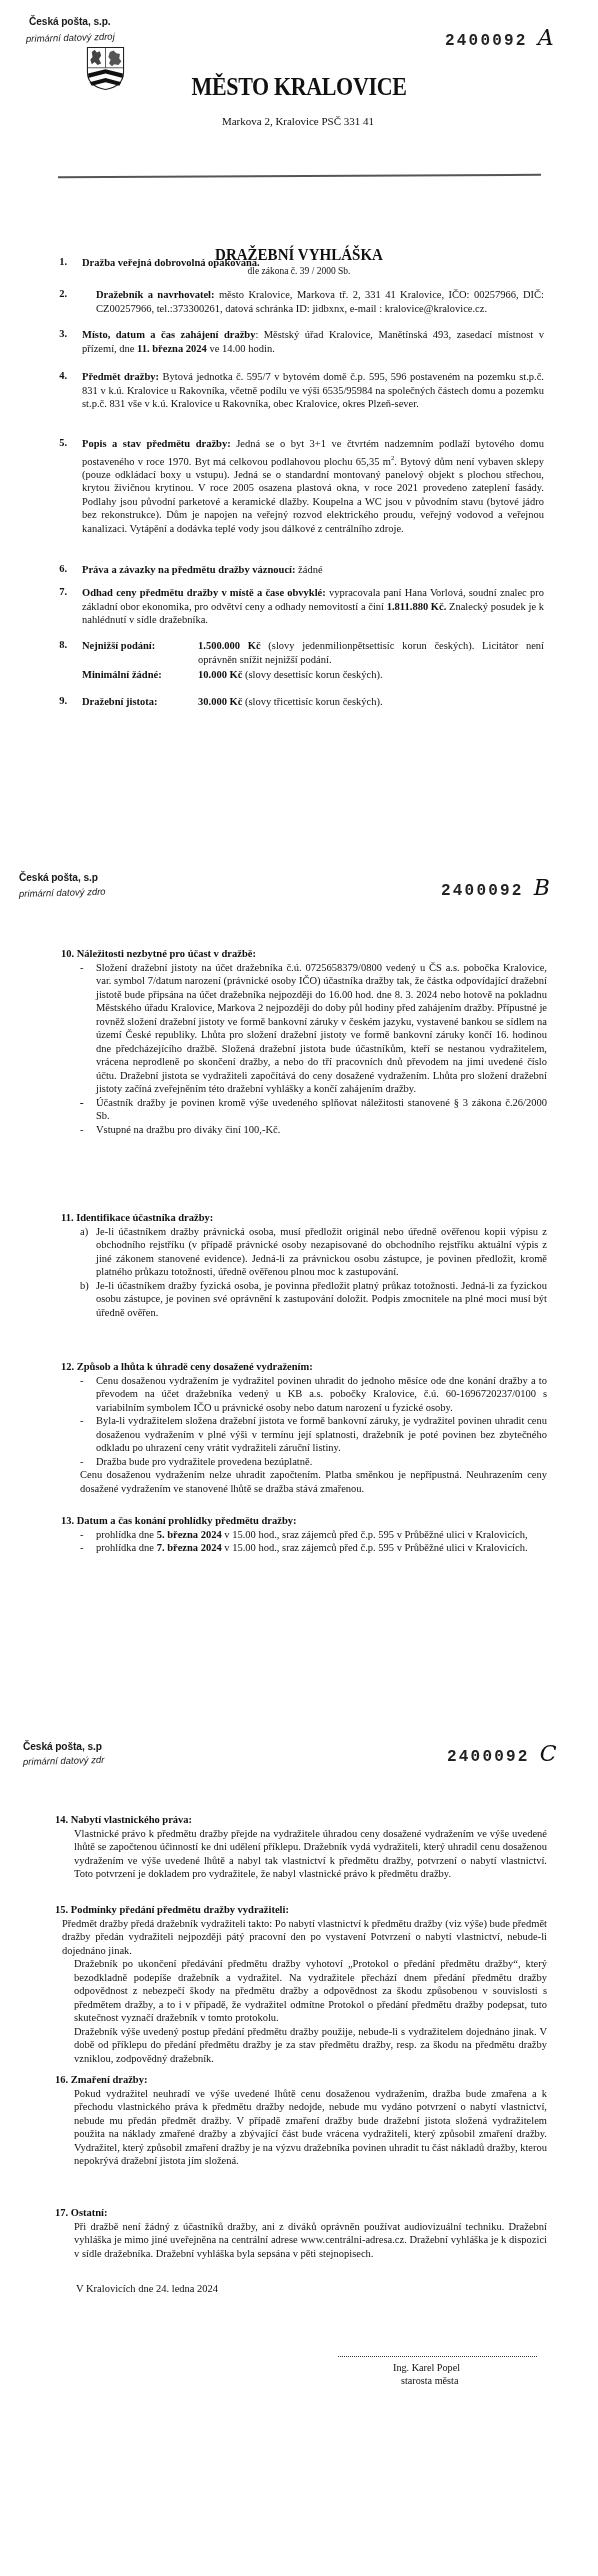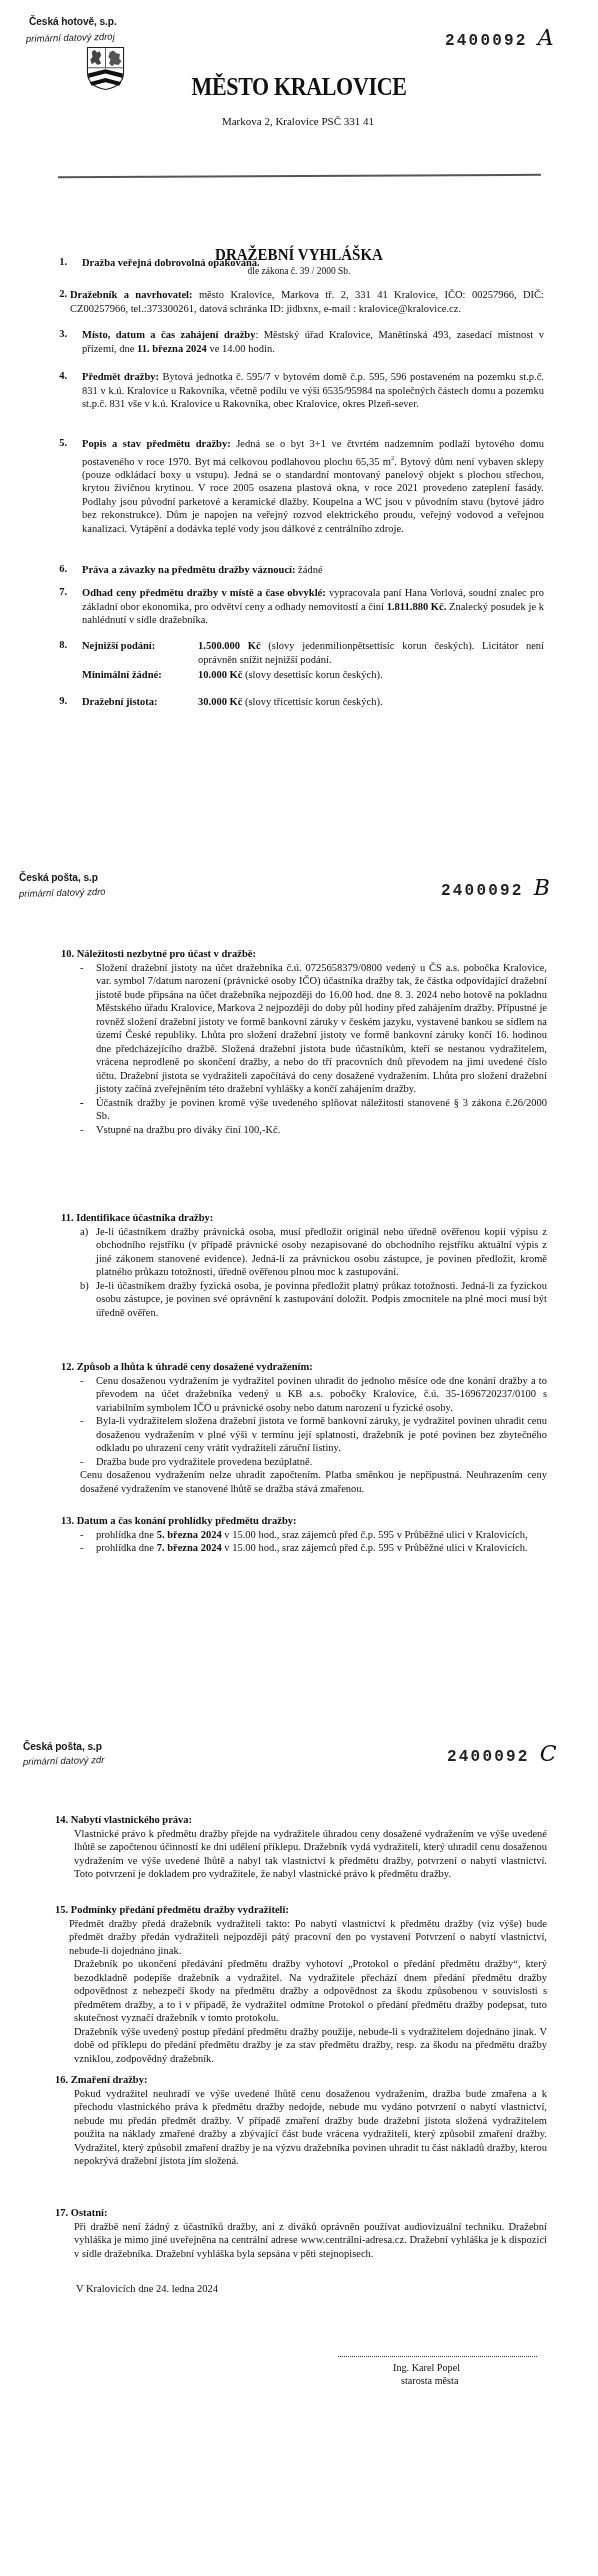--- a/index.html
+++ b/index.html
@@ -21,21 +21,21 @@
   .list li { position: relative; padding-left: 16px; text-align: justify; font-size: 10.5px; line-height: 13.5px; }
   .list li .dash { position: absolute; left: 0; top: 0; }
   .grid2 { display: grid; grid-template-columns: 116px 1fr; }
   .sigline { border-top: 1.5px dotted #333; }
   svg { display: block; }
 </style>
 </head>
 <body>
 
 <div class="abs" style="left:0;top:0;width:598px;height:801px;">
-  <div class="abs stamp-name" style="left:29px;top:16px;">Česká hotově, s.p.</div>
+  <div class="abs stamp-name" style="left:29px;top:16px;">Česká pošta, s.p.</div>
   <div class="abs stamp-sub" style="left:26px;top:33px;">primární datový zdroj</div>
   <div class="abs" style="left:445px;top:25px;">
     <span class="docnum">2400092</span>
     <span class="docletter" style="margin-left:7.3px;">A</span>
   </div>
 
   <div class="abs" style="left:86px;top:46px;">
     <svg width="39" height="45" viewBox="0 0 54 62">
       <path d="M2 2 H52 V36 Q52 56 27 60 Q2 56 2 36 Z" fill="#fff" stroke="#222" stroke-width="1.5"></path>
       <line x1="27" y1="2" x2="27" y2="30" stroke="#222" stroke-width="1"></line>
@@ -58,21 +58,21 @@
   </div>
   <div class="abs para" style="left:60px;top:257px;width:492px;top:256px;">
   </div>
   <div class="abs" style="left:52px;top:256px;width:492px;">
     <span class="num" style="left:7.3px;top:0;">1.</span>
     <div class="para" style="margin-left:30px;"><b>Dražba veřejná dobrovolná opakovaná.</b></div>
   </div>
 
   <div class="abs" style="left:52px;top:288px;width:492px;">
     <span class="num" style="left:7.3px;top:0;">2.</span>
-    <div class="para" style="margin-left:18px;"><b>Dražebník a navrhovatel:</b><span> město Kralovice, Markova tř. 2, 331 41 Kralovice, IČO: 00257966, DIČ: CZ00257966, tel.:373300261, datová schránka ID: jidbxnx, e-mail : kralovice@kralovice.cz.</span></div>
+    <div class="para" style="margin-left:44px;"><b>Dražebník a navrhovatel:</b><span> město Kralovice, Markova tř. 2, 331 41 Kralovice, IČO: 00257966, DIČ: CZ00257966, tel.:373300261, datová schránka ID: jidbxnx, e-mail : kralovice@kralovice.cz.</span></div>
   </div>
 
   <div class="abs" style="left:52px;top:328px;width:492px;">
     <span class="num" style="left:7.3px;top:0;">3.</span>
     <div class="para" style="margin-left:30px;"><b>Místo, datum a čas zahájení dražby</b><span>: Městský úřad Kralovice, Manětínská 493, zasedací místnost v přízemí, dne </span><b>11. března 2024</b><span> ve 14.00 hodin.</span></div>
   </div>
 
   <div class="abs" style="left:52px;top:370px;width:492px;">
     <span class="num" style="left:7.3px;top:0;">4.</span>
     <div class="para" style="margin-left:30px;"><b>Předmět dražby:</b><span> Bytová jednotka č. 595/7 v bytovém domě č.p. 595, 596 postaveném na pozemku st.p.č. 831 v k.ú. Kralovice u Rakovníka, včetně podílu ve výši 6535/95984 na společných částech domu a pozemku st.p.č. 831 vše v k.ú. Kralovice u Rakovníka, obec Kralovice, okres Plzeň-sever.</span></div>
@@ -134,21 +134,21 @@
     <div class="para"><b>11.</b> <b>Identifikace účastníka dražby:</b></div>
     <ul class="list" style="margin-left:19px;">
       <li><span class="dash">a)</span><span>Je-li účastníkem dražby právnická osoba, musí předložit originál nebo úředně ověřenou kopii výpisu z obchodního rejstříku (v případě právnické osoby nezapisované do obchodního rejstříku aktuální výpis z jiné zákonem stanovené evidence). Jedná-li za právnickou osobu zástupce, je povinen předložit, kromě platného průkazu totožnosti, úředně ověřenou plnou moc k zastupování.</span></li>
       <li><span class="dash">b)</span><span>Je-li účastníkem dražby fyzická osoba, je povinna předložit platný průkaz totožnosti. Jedná-li za fyzickou osobu zástupce, je povinen své oprávnění k zastupování doložit. Podpis zmocnitele na plné moci musí být úředně ověřen.</span></li>
     </ul>
   </div>
 
   <div class="abs" style="left:61px;top:559px;width:486px;">
     <div class="para"><b>12.</b> <b>Způsob a lhůta k úhradě ceny dosažené vydražením:</b></div>
     <ul class="list" style="margin-left:19px;">
-      <li><span class="dash">-</span><span>Cenu dosaženou vydražením je vydražitel povinen uhradit do jednoho měsíce ode dne konání dražby a to převodem na účet dražebníka vedený u KB a.s. pobočky Kralovice, č.ú. 35-1696720237/0100 s variabilním symbolem IČO u právnické osoby nebo datum narození u fyzické osoby.</span></li>
+      <li><span class="dash">-</span><span>Cenu dosaženou vydražením je vydražitel povinen uhradit do jednoho měsíce ode dne konání dražby a to převodem na účet dražebníka vedený u KB a.s. pobočky Kralovice, č.ú. 60-1696720237/0100 s variabilním symbolem IČO u právnické osoby nebo datum narození u fyzické osoby.</span></li>
       <li><span class="dash">-</span><span>Byla-li vydražitelem složena dražební jistota ve formě bankovní záruky, je vydražitel povinen uhradit cenu dosaženou vydražením v plné výši v termínu její splatnosti, dražebník je poté povinen bez zbytečného odkladu po uhrazení ceny vrátit vydražiteli záruční listiny.</span></li>
       <li><span class="dash">-</span><span>Dražba bude pro vydražitele provedena bezúplatně.</span></li>
     </ul>
     <div class="para" style="margin-left:19px;">Cenu dosaženou vydražením nelze uhradit započtením. Platba směnkou je nepřípustná. Neuhrazením ceny dosažené vydražením ve stanovené lhůtě se dražba stává zmařenou.</div>
   </div>
 
   <div class="abs" style="left:61px;top:713px;width:486px;">
     <div class="para"><b>13.</b> <b>Datum a čas konání prohlídky předmětu dražby:</b></div>
     <ul class="list" style="margin-left:19px;">
       <li><span class="dash">-</span><span>prohlídka dne </span><b>5. března 2024</b><span> v 15.00 hod., sraz zájemců před č.p. 595 v Průběžné ulici v Kralovicích,</span></li>
@@ -165,21 +165,21 @@
     <span class="docletter" style="margin-left:7.3px;">C</span>
   </div>
 
   <div class="abs" style="left:55px;top:175px;width:492px;">
     <div class="para"><b>14.</b> <b>Nabytí vlastnického práva:</b></div>
     <div class="para" style="margin-left:19px;">Vlastnické právo k předmětu dražby přejde na vydražitele úhradou ceny dosažené vydražením ve výše uvedené lhůtě se započtenou účinností ke dni udělení příklepu. Dražebník vydá vydražiteli, který uhradil cenu dosaženou vydražením ve výše uvedené lhůtě a nabyl tak vlastnictví k předmětu dražby, potvrzení o nabytí vlastnictví. Toto potvrzení je dokladem pro vydražitele, že nabyl vlastnické právo k předmětu dražby.</div>
   </div>
 
   <div class="abs" style="left:55px;top:265px;width:492px;">
     <div class="para"><b>15.</b> <b>Podmínky předání předmětu dražby vydražiteli:</b></div>
-    <div class="para" style="margin-left:14px;">Předmět dražby předá dražebník vydražiteli takto: Po nabytí vlastnictví k předmětu dražby (viz výše) bude předmět dražby předán vydražiteli nejpozději pátý pracovní den po vystavení Potvrzení o nabytí vlastnictví, nebude-li dojednáno jinak.</div>
+    <div class="para" style="margin-left:7px;">Předmět dražby předá dražebník vydražiteli takto: Po nabytí vlastnictví k předmětu dražby (viz výše) bude předmět dražby předán vydražiteli nejpozději pátý pracovní den po vystavení Potvrzení o nabytí vlastnictví, nebude-li dojednáno jinak.</div>
     <div class="para" style="margin-left:19px;">Dražebník po ukončení předávání předmětu dražby vyhotoví „Protokol o předání předmětu dražby“, který bezodkladně podepíše dražebník a vydražitel. Na vydražitele přechází dnem předání předmětu dražby odpovědnost z nebezpečí škody na předmětu dražby a odpovědnost za škodu způsobenou v souvislosti s předmětem dražby, a to i v případě, že vydražitel odmítne Protokol o předání předmětu dražby podepsat, tuto skutečnost vyznačí dražebník v tomto protokolu.</div>
     <div class="para" style="margin-left:19px;">Dražebník výše uvedený postup předání předmětu dražby použije, nebude-li s vydražitelem dojednáno jinak. V době od příklepu do předání předmětu dražby je za stav předmětu dražby, resp. za škodu na předmětu dražby vzniklou, zodpovědný dražebník.</div>
   </div>
 
   <div class="abs" style="left:55px;top:435px;width:492px;">
     <div class="para"><b>16.</b> <b>Zmaření dražby:</b></div>
     <div class="para" style="margin-left:19px;">Pokud vydražitel neuhradí ve výše uvedené lhůtě cenu dosaženou vydražením, dražba bude zmařena a k přechodu vlastnického práva k předmětu dražby nedojde, nebude mu vydáno potvrzení o nabytí vlastnictví, nebude mu předán předmět dražby. V případě zmaření dražby bude dražební jistota složená vydražitelem použita na náklady zmařené dražby a zbývající část bude vrácena vydražiteli, který způsobil zmaření dražby. Vydražitel, který způsobil zmaření dražby je na výzvu dražebníka povinen uhradit tu část nákladů dražby, kterou nepokrývá dražební jistota jím složená.</div>
   </div>
 
   <div class="abs" style="left:55px;top:568px;width:492px;">

